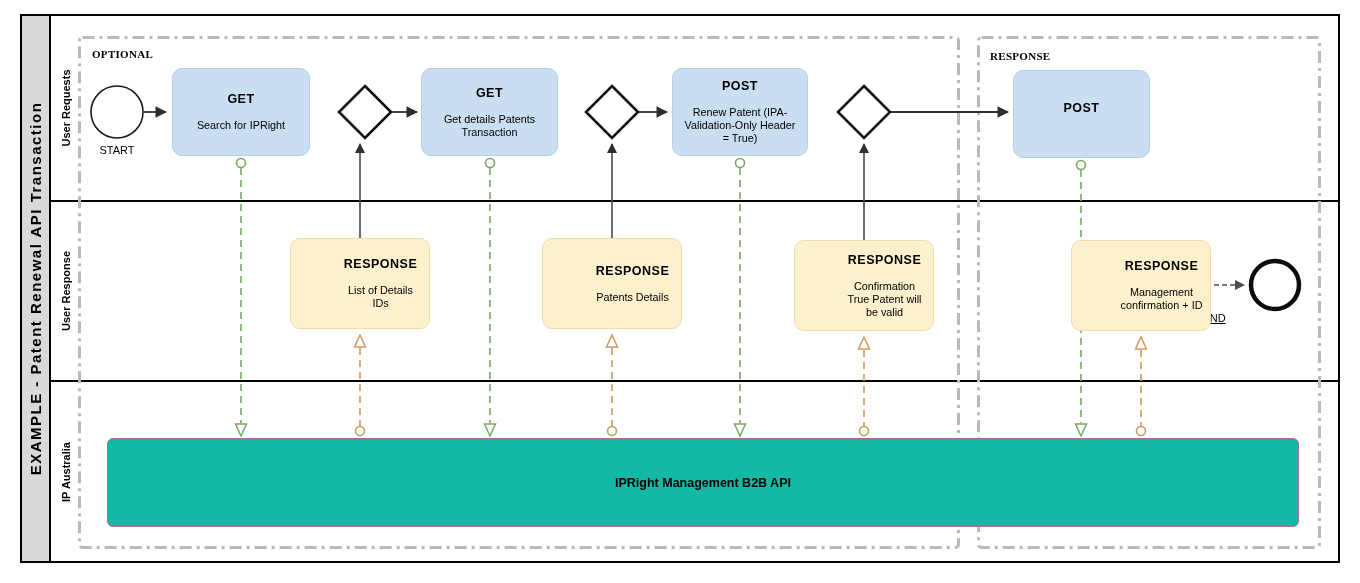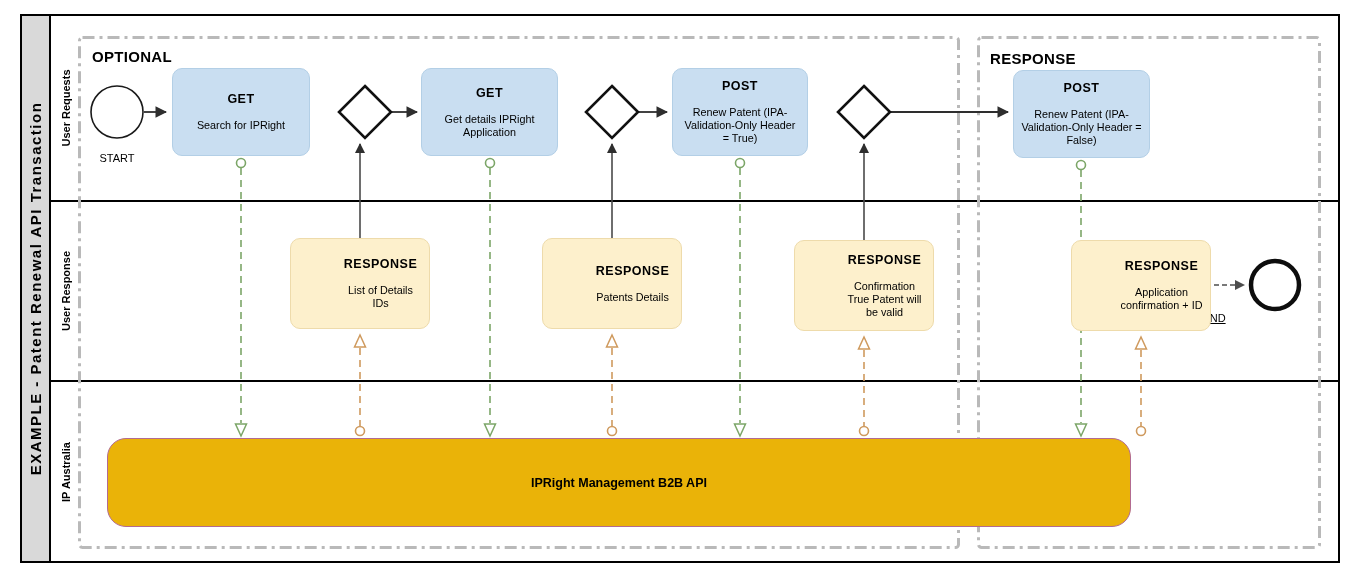--- a/index.html
+++ b/index.html
@@ -20,48 +20,48 @@
   .d1 { top: 200px; } .d2 { top: 380px; }
 
   .lane-label { width: 30px; left: 51px; display: flex; align-items: center; justify-content: center; }
   .lane-label span { transform: rotate(-90deg); white-space: nowrap; font-weight: bold; font-size: 11px; }
   .ll1 { top: 16px;  height: 184px; }
   .ll2 { top: 202px; height: 178px; }
   .ll3 { top: 382px; height: 179px; }
 
   svg.layer { position: absolute; left: 0; top: 0; width: 1360px; height: 583px; pointer-events: none; }
 
-  .region-label { font-weight: bold; font-size: 15px; letter-spacing: 0.3px; }
+  .region-label { font-weight: bold; font-size: 11px; letter-spacing: 0.3px; font-family: Liberation Serif, serif; }
   .opt-label { left: 92px;  top: 48px; }
   .man-label { left: 990px; top: 50px; }
 
   .task { border-radius: 10px; display: flex; flex-direction: column; align-items: center;
           justify-content: center; text-align: center; padding: 4px 7px; }
   .task .t-title { font-weight: bold; font-size: 12.5px; letter-spacing: 0.5px; margin-bottom: 13px; }
   .task .t-desc  { font-size: 10.8px; line-height: 13px; }
   .req { background: #c9def1; border: 1px solid #b3cfe6; }
   .res { background: #fdf0cc; border: 1px solid #eedbab; padding-left: 48px; }
 
   .req0 { left: 172px;  top: 68px; width: 138px; height: 88px; }
   .req1 { left: 421px;  top: 68px; width: 137px; height: 88px; }
   .req2 { left: 672px;  top: 68px; width: 136px; height: 88px; }
   .req3 { left: 1013px; top: 70px; width: 137px; height: 88px; }
 
   .res0 { left: 290px;  top: 238px; width: 140px; height: 91px; }
   .res1 { left: 542px;  top: 238px; width: 140px; height: 91px; }
   .res2 { left: 794px;  top: 240px; width: 140px; height: 91px; }
   .res3 { left: 1071px; top: 240px; width: 140px; height: 91px; }
 
-  .api-box { left: 107px; top: 438px; width: 1024px; height: 89px; background: #eab308;
-             border: 1px solid #b26b91; border-radius: 19px;
+  .api-box { left: 107px; top: 438px; width: 1192px; height: 89px; background: #14b8a6;
+             border: 1px solid #b26b91; border-radius: 6px;
              display: flex; align-items: center; justify-content: center;
              font-weight: bold; font-size: 12.5px; }
 
   .event-label { font-size: 11px; text-align: center; width: 60px; }
-  .start-label { left: 87px;   top: 152px; }
+  .start-label { left: 87px;   top: 144px; }
   .end-label   { left: 1184px; top: 312px; text-decoration: underline; }
 </style>
 </head>
 <body>
 
 <div class="canvas">
 
   <div class="abs frame"></div>
   <div class="abs pool-title-bar">
     <span class="vtext">EXAMPLE - Patent Renewal API Transaction</span>
@@ -160,45 +160,44 @@
 
   <div class="abs event-label start-label">START</div>
   <div class="abs event-label end-label">END</div>
 
   <div class="abs task req req0">
     <div class="t-title">GET</div>
     <div class="t-desc">Search for IPRight</div>
   </div>
   <div class="abs task req req1">
     <div class="t-title">GET</div>
-    <div class="t-desc">Get details IPRight Application</div>
+    <div class="t-desc">Get details Patents Transaction</div>
   </div>
   <div class="abs task req req2">
     <div class="t-title">POST</div>
     <div class="t-desc">Renew Patent (IPA-Validation-Only Header = True)</div>
   </div>
   <div class="abs task req req3">
     <div class="t-title">POST</div>
-    <div class="t-desc">Renew Patent (IPA-Validation-Only Header = False)</div>
   </div>
 
   <div class="abs task res res0">
     <div class="t-title">RESPONSE</div>
     <div class="t-desc">List of Details IDs</div>
   </div>
   <div class="abs task res res1">
     <div class="t-title">RESPONSE</div>
     <div class="t-desc">Patents Details</div>
   </div>
   <div class="abs task res res2">
     <div class="t-title">RESPONSE</div>
     <div class="t-desc">Confirmation True Patent will be valid</div>
   </div>
   <div class="abs task res res3">
     <div class="t-title">RESPONSE</div>
-    <div class="t-desc">Application confirmation + ID</div>
+    <div class="t-desc">Management confirmation + ID</div>
   </div>
 
   <div class="abs api-box">
     <span>IPRight Management B2B API</span>
   </div>
 
 </div>
 
 </body></html>

